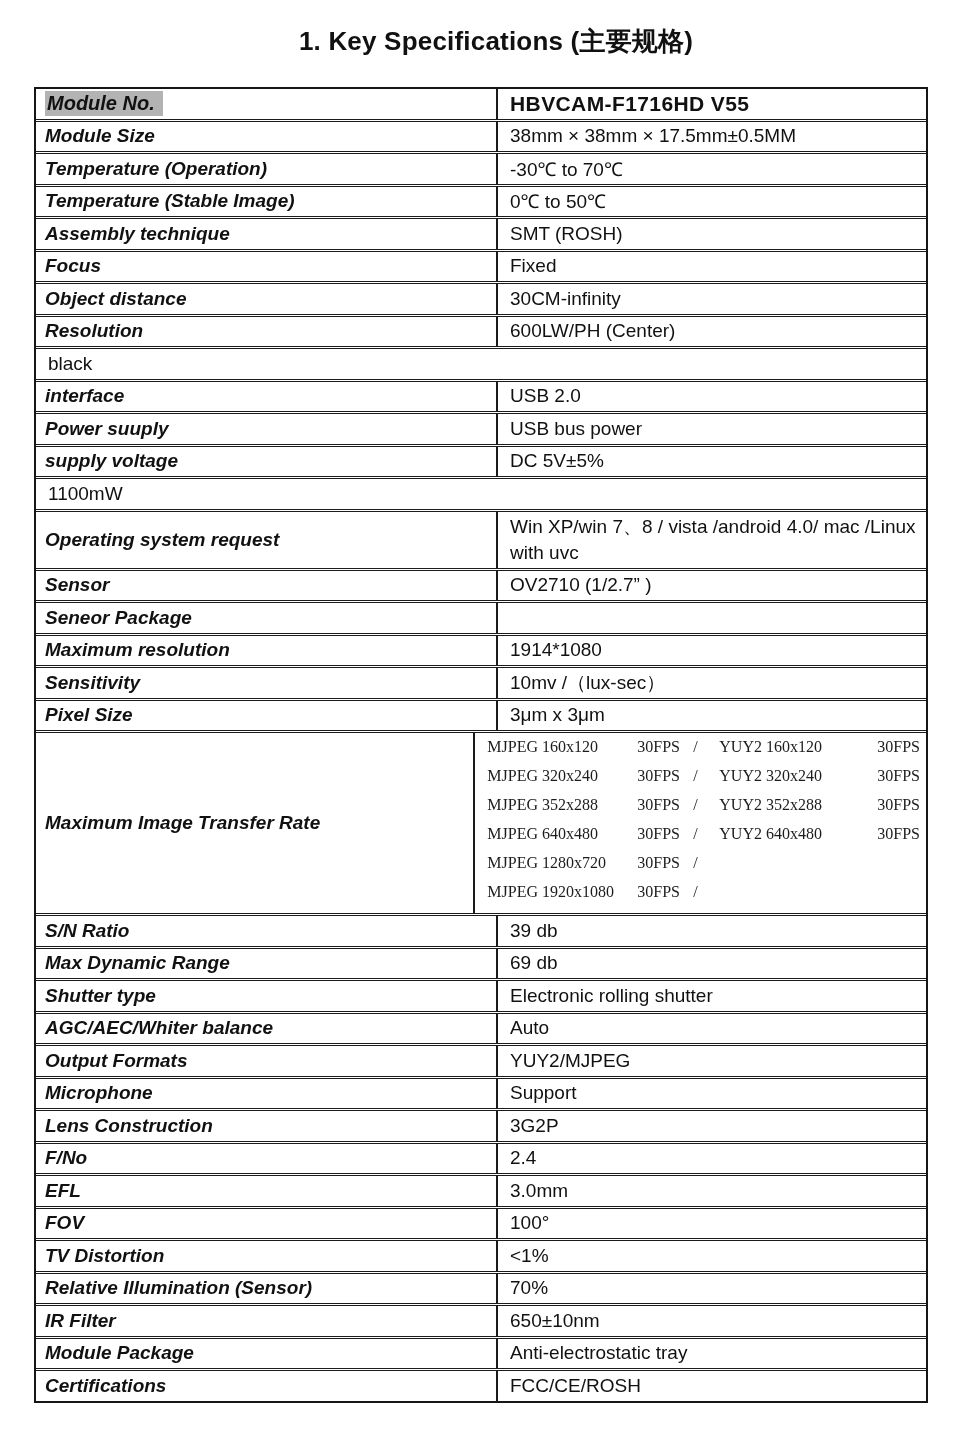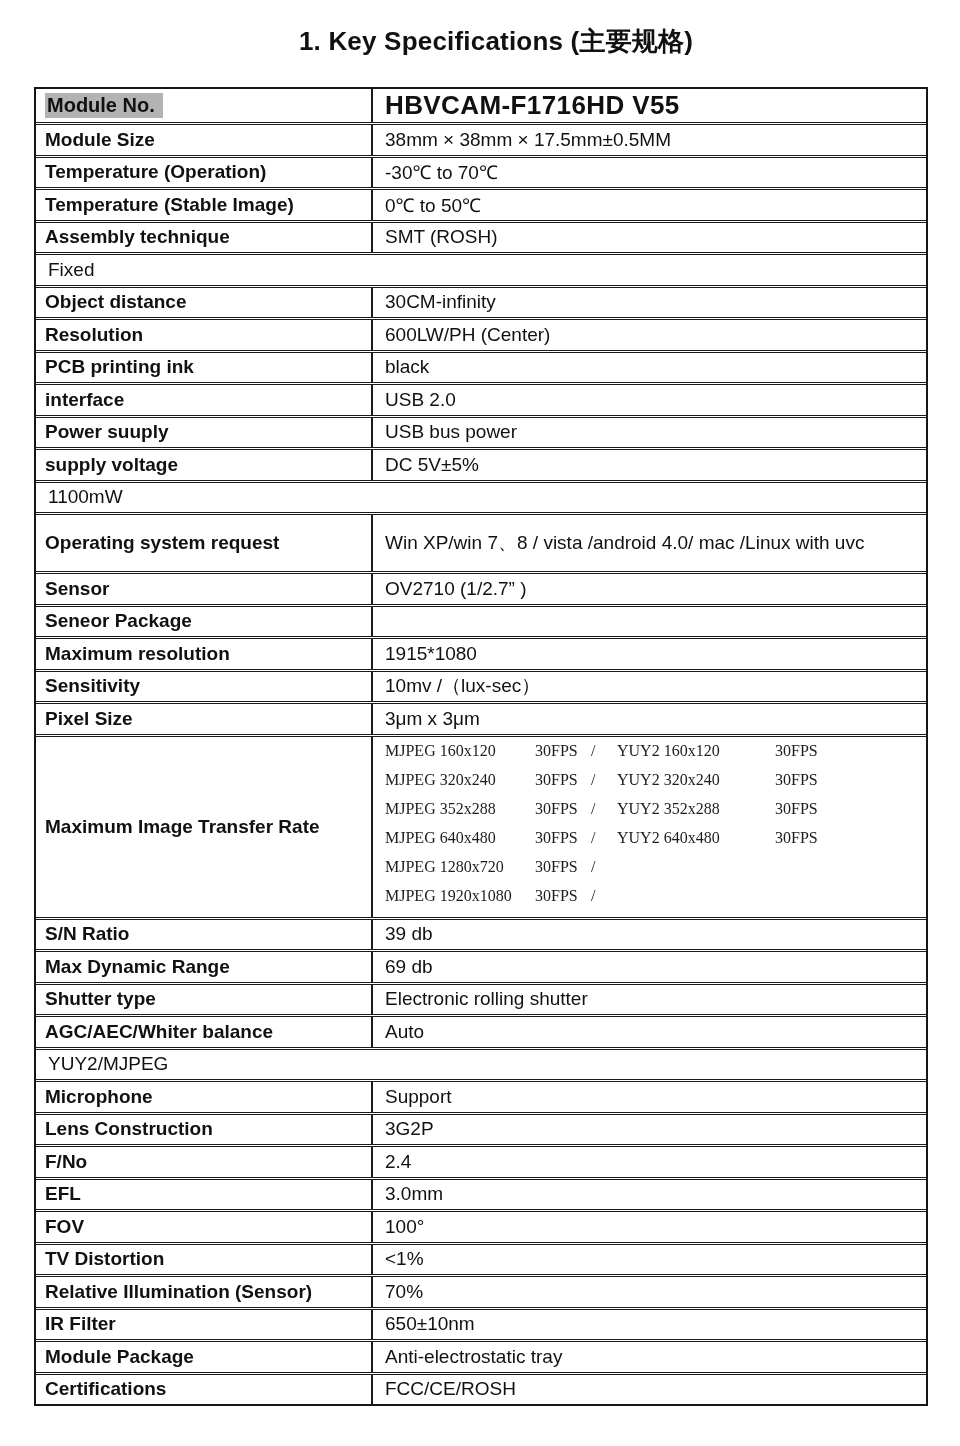--- a/index.html
+++ b/index.html
@@ -45,34 +45,35 @@
   .row:last-child { border-bottom: none; }
   .row + .row { margin-top: 1px; }
   .row.tall { min-height: 56px; }
   .row.transfer { min-height: 180px; }
   .cell {
     box-sizing: border-box;
     display: flex;
     align-items: center;
   }
   .cell.label {
-    width: 337px;
+    width: 462px;
     padding: 1px 6px 1px 9px;
     border-right: 2px solid #1b1b1b;
     font-weight: bold;
     font-size: 19px;
+    font-style: italic;
   }
   .cell.value {
     flex: 1;
     padding: 1px 6px 1px 12px;
     font-size: 19px;
   }
   .row.header .cell.label { font-size: 20px; }
   .row.header .cell.value {
-    font-size: 26px;
+    font-size: 21px;
     font-weight: bold;
     letter-spacing: 0.4px;
   }
   .highlight {
     background: #b3b3b3;
     padding: 1px 8px 1px 2px;
   }
   .row.tall .cell.value {
     line-height: 26px;
     padding-right: 4px;
@@ -137,20 +138,23 @@
     </div>
     <div class="row">
       <div class="cell label">
         <span>Assembly technique</span>
       </div>
       <div class="cell value">
         <span>SMT (ROSH)</span>
       </div>
     </div>
     <div class="row">
+      <div class="cell label">
+        <span>Focus</span>
+      </div>
       <div class="cell value">
         <span>Fixed</span>
       </div>
     </div>
     <div class="row">
       <div class="cell label">
         <span>Object distance</span>
       </div>
       <div class="cell value">
         <span>30CM-infinity</span>
@@ -158,23 +162,20 @@
     </div>
     <div class="row">
       <div class="cell label">
         <span>Resolution</span>
       </div>
       <div class="cell value">
         <span>600LW/PH (Center)</span>
       </div>
     </div>
     <div class="row">
-      <div class="cell label">
-        <span>PCB printing ink</span>
-      </div>
       <div class="cell value">
         <span>black</span>
       </div>
     </div>
     <div class="row">
       <div class="cell label">
         <span>interface</span>
       </div>
       <div class="cell value">
         <span>USB 2.0</span>
@@ -220,21 +221,21 @@
     <div class="row">
       <div class="cell label">
         <span>Seneor Package</span>
       </div>
     </div>
     <div class="row">
       <div class="cell label">
         <span>Maximum resolution</span>
       </div>
       <div class="cell value">
-        <span>1915*1080</span>
+        <span>1914*1080</span>
       </div>
     </div>
     <div class="row">
       <div class="cell label">
         <span>Sensitivity</span>
       </div>
       <div class="cell value">
         <span>10mv /（lux-sec）</span>
       </div>
     </div>
@@ -321,20 +322,23 @@
     </div>
     <div class="row">
       <div class="cell label">
         <span>AGC/AEC/Whiter balance</span>
       </div>
       <div class="cell value">
         <span>Auto</span>
       </div>
     </div>
     <div class="row">
+      <div class="cell label">
+        <span>Output Formats</span>
+      </div>
       <div class="cell value">
         <span>YUY2/MJPEG</span>
       </div>
     </div>
     <div class="row">
       <div class="cell label">
         <span>Microphone</span>
       </div>
       <div class="cell value">
         <span>Support</span>

